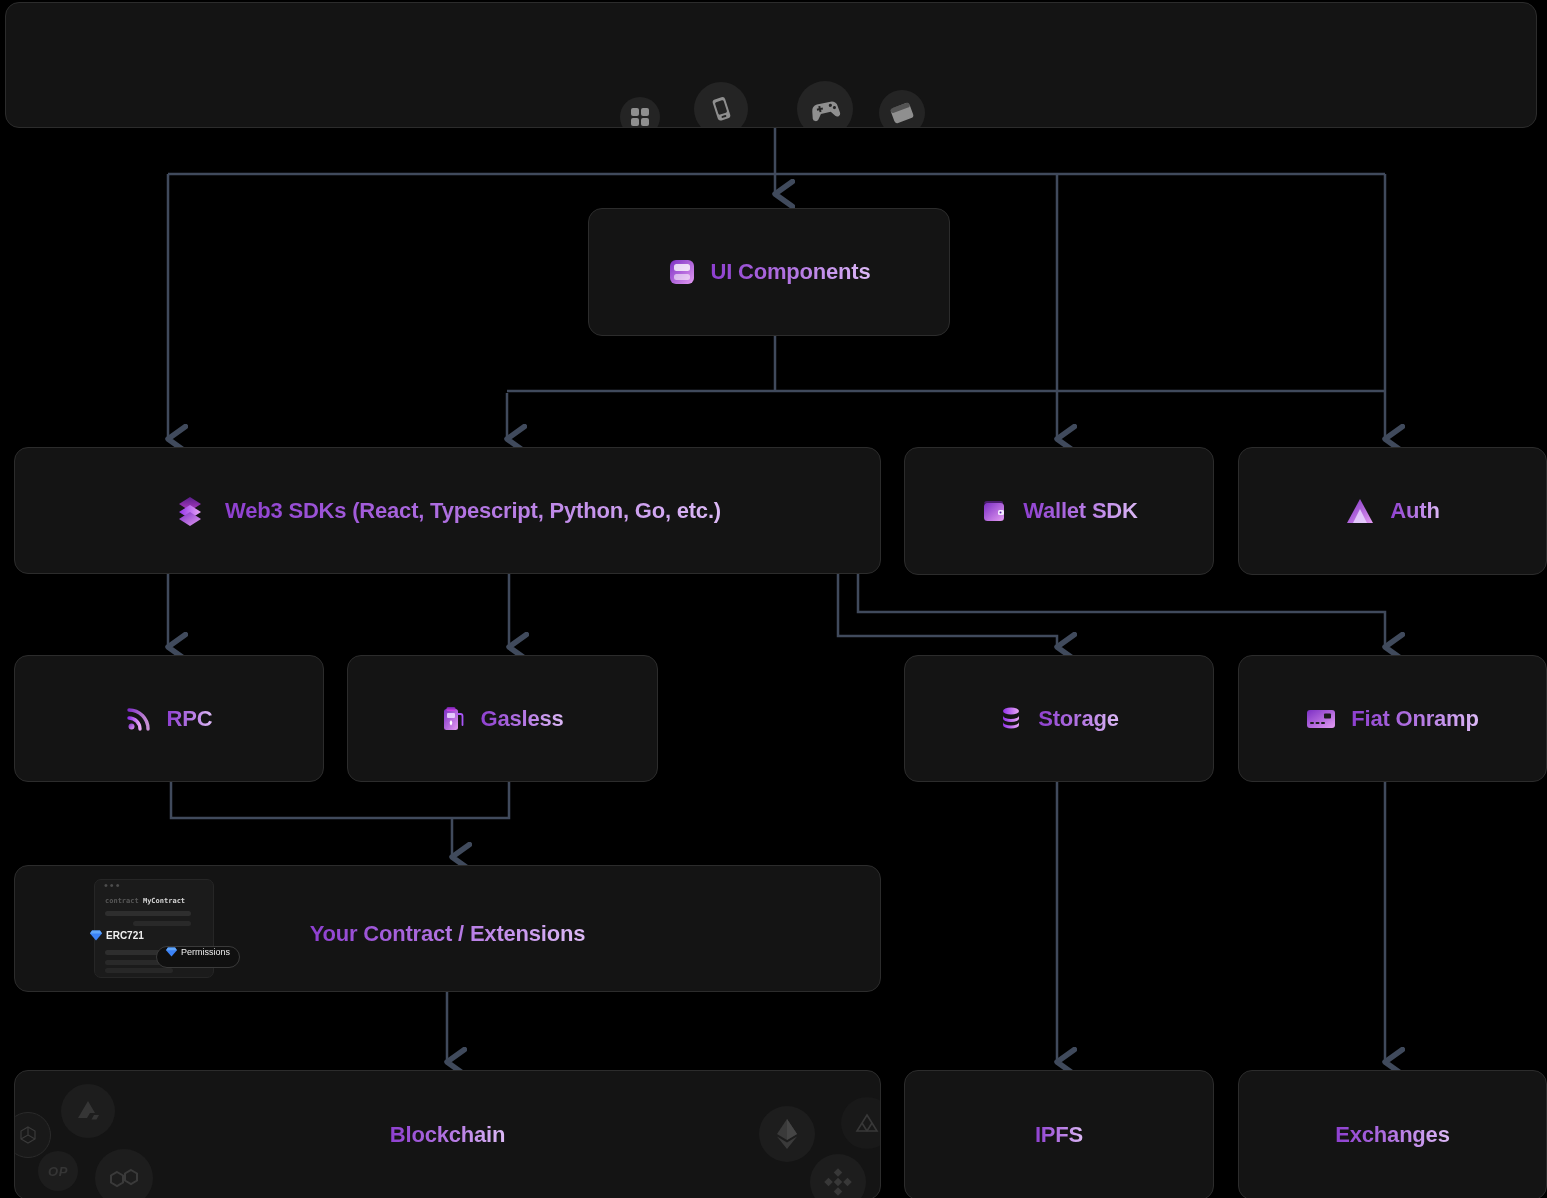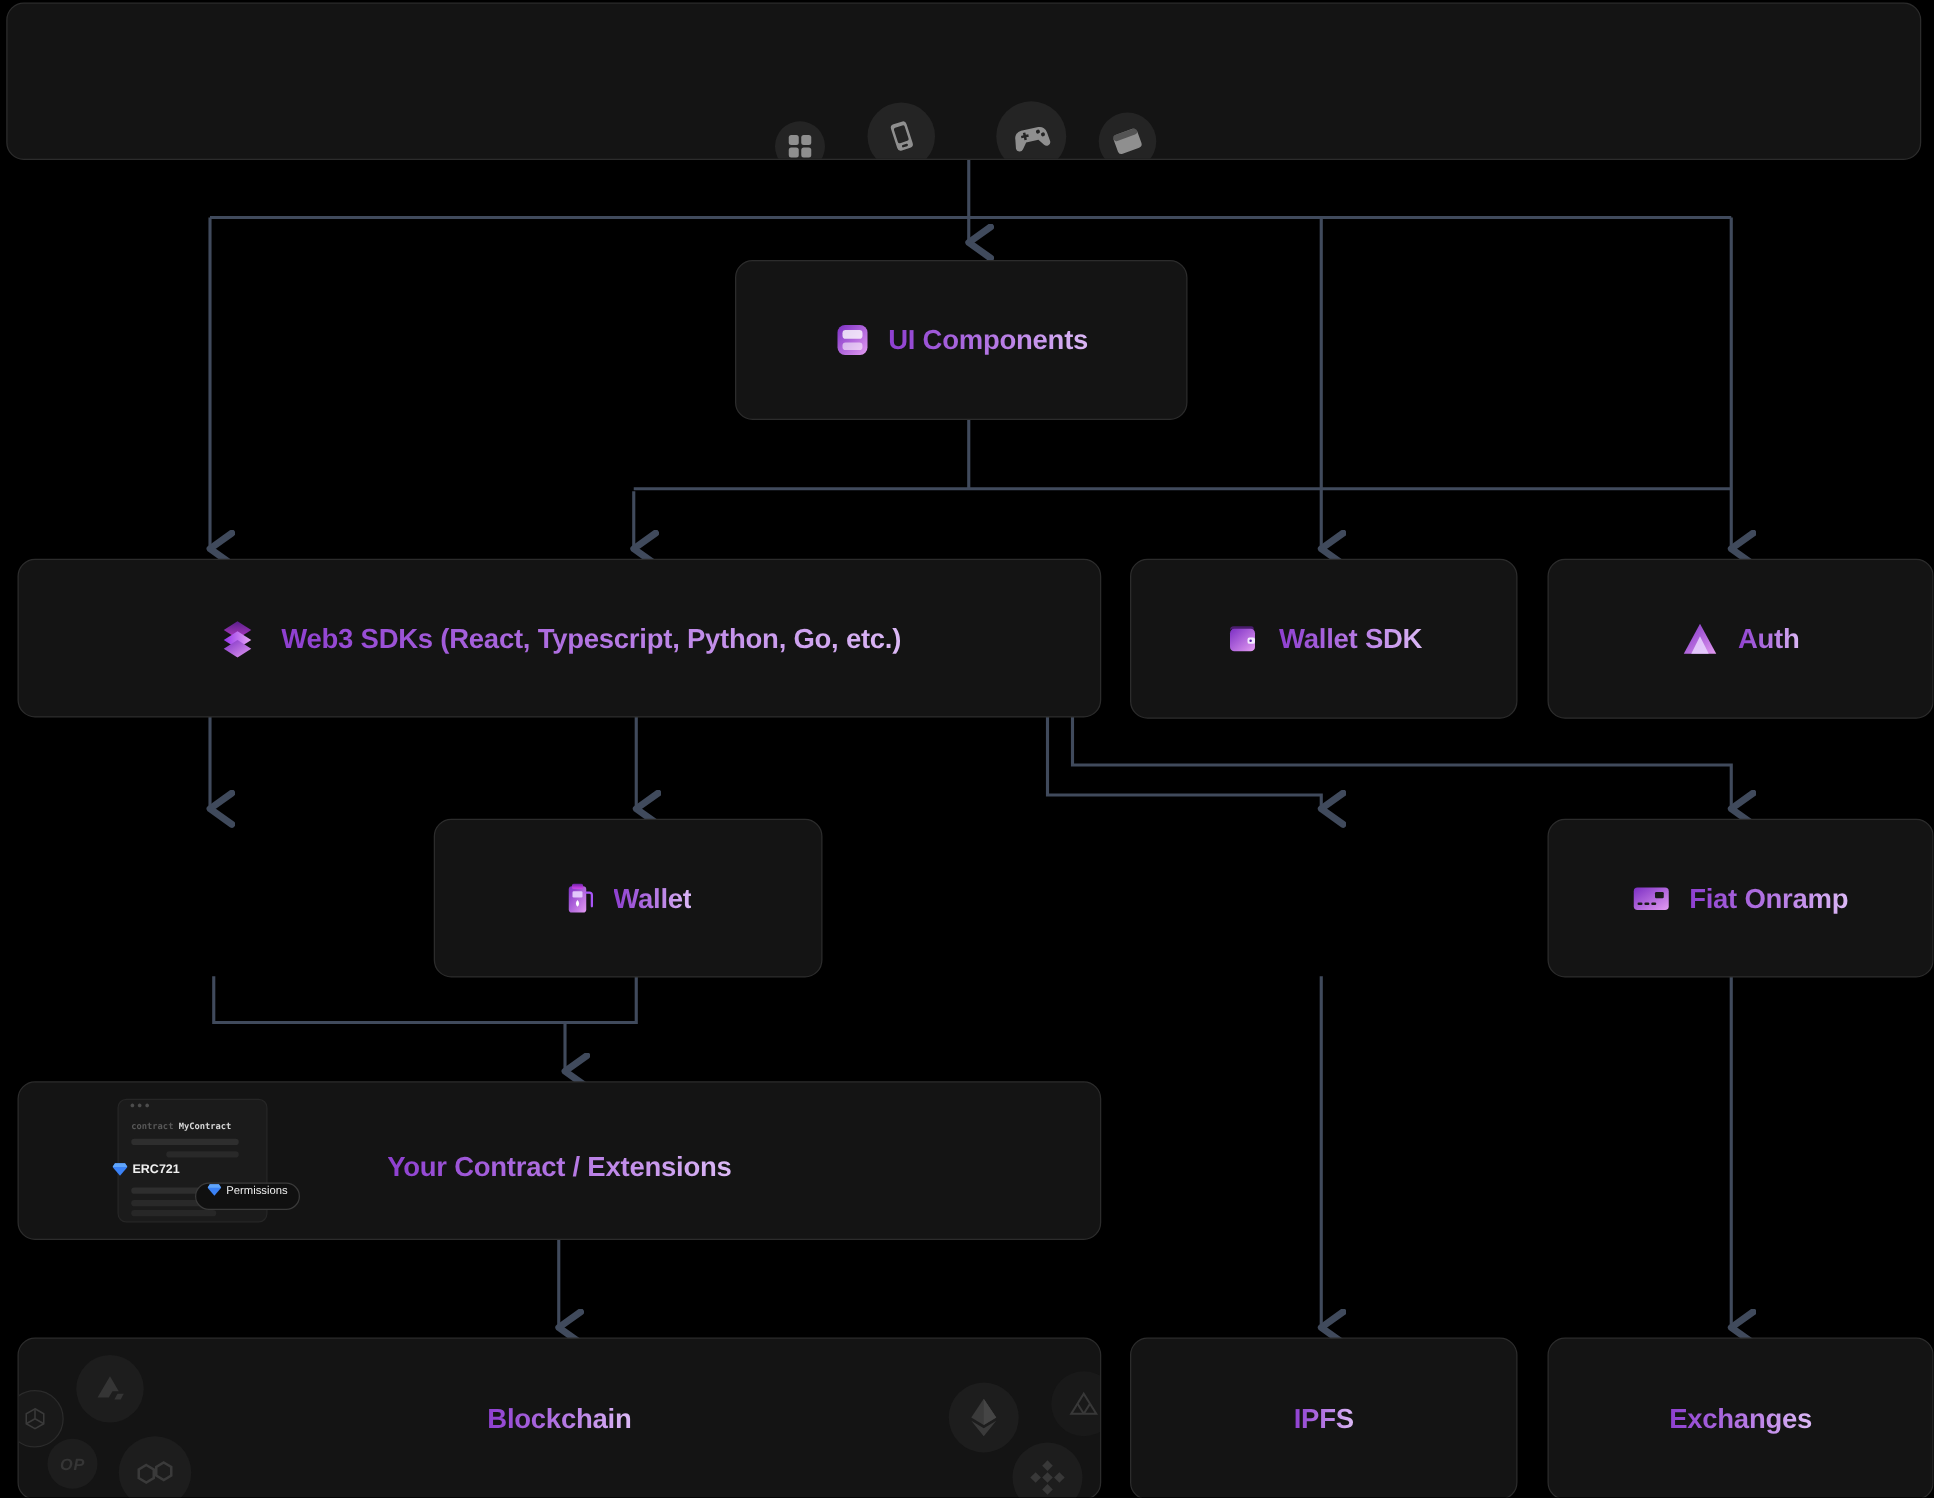--- a/index.html
+++ b/index.html
@@ -147,32 +147,48 @@
   <div class="node" style="left:904px;top:447px;width:308px;height:126px;">
     <svg class="nodeicon" width="28" height="28" viewBox="0 0 28 28">
       <path d="M4,7 a3,3 0 0 1 3,-3 h14 a2,2 0 0 1 2,2 v2 h-16 a1.5,1.5 0 0 1 0,-3 z" fill="#4a1d6e"></path>
       <rect x="4" y="6" width="20" height="18" rx="3.5" fill="url(#pg)"></rect>
       <rect x="18" y="13" width="6" height="5" rx="1.5" fill="#f3e8ff"></rect>
       <circle cx="20.5" cy="15.5" r="1" fill="#5b21a8"></circle>
     </svg>
     <span class="grad node-label">Wallet SDK</span>
   </div>
 
+  <div class="node" style="left:14px;top:655px;width:308px;height:125px;">
+    <svg class="nodeicon" width="26" height="26" viewBox="0 0 26 26">
+      <circle cx="5.5" cy="20.5" r="3" fill="url(#pg)"></circle>
+      <path d="M3,12 a11,11 0 0 1 11,11" stroke="url(#pgl)" stroke-width="3.4" fill="none" stroke-linecap="round"></path>
+      <path d="M3,4 a19,19 0 0 1 19,19" stroke="url(#pgl)" stroke-width="3.4" fill="none" stroke-linecap="round" opacity=".85"></path>
+    </svg>
+    <span class="grad node-label">RPC</span>
+  </div>
 
   <div class="node" style="left:347px;top:655px;width:309px;height:125px;">
     <svg class="nodeicon" width="24" height="26" viewBox="0 0 24 26">
       <rect x="3" y="3" width="14" height="21" rx="2.5" fill="url(#pg)"></rect>
       <rect x="5.5" y="1" width="9" height="4" rx="1.5" fill="url(#pgv)"></rect>
       <rect x="6" y="7" width="8" height="5" rx="1" fill="#e9d5ff" opacity=".9"></rect>
       <path d="M10,14 q2.6,3 0,5.4 q-2.6,-2.4 0,-5.4" fill="#ffffff"></path>
       <path d="M17,8 h2.5 a2,2 0 0 1 2,2 v9" stroke="#a855f7" stroke-width="1.8" fill="none" stroke-linecap="round"></path>
     </svg>
-    <span class="grad node-label">Wallet</span>
-  </div>
-
+    <span class="grad node-label">Gasless</span>
+  </div>
+
+  <div class="node" style="left:904px;top:655px;width:308px;height:125px;">
+    <svg class="nodeicon" width="24" height="28" viewBox="0 0 24 28">
+      <ellipse cx="12" cy="6" rx="8" ry="3.6" fill="url(#pgl)"></ellipse>
+      <path d="M4,10.5 a8,3.6 0 0 0 16,0 v3 a8,3.6 0 0 1 -16,0 z" fill="url(#pgl)"></path>
+      <path d="M4,17 a8,3.6 0 0 0 16,0 v3 a8,3.6 0 0 1 -16,0 z" fill="url(#pgl)"></path>
+    </svg>
+    <span class="grad node-label">Storage</span>
+  </div>
 
   <div class="node" style="left:1238px;top:655px;width:307px;height:125px;">
     <svg class="nodeicon" width="30" height="24" viewBox="0 0 30 24">
       <rect x="1" y="3" width="28" height="18" rx="3" fill="url(#pg)"></rect>
       <rect x="18" y="6.5" width="7" height="5" rx="1" fill="#1b1b1b"></rect>
       <g fill="#1b1b1b">
           <rect x="4" y="15" width="4" height="2" rx="1"></rect>
           <rect x="9.5" y="15" width="4" height="2" rx="1"></rect>
           <rect x="15" y="15" width="4" height="2" rx="1"></rect>
         </g>

